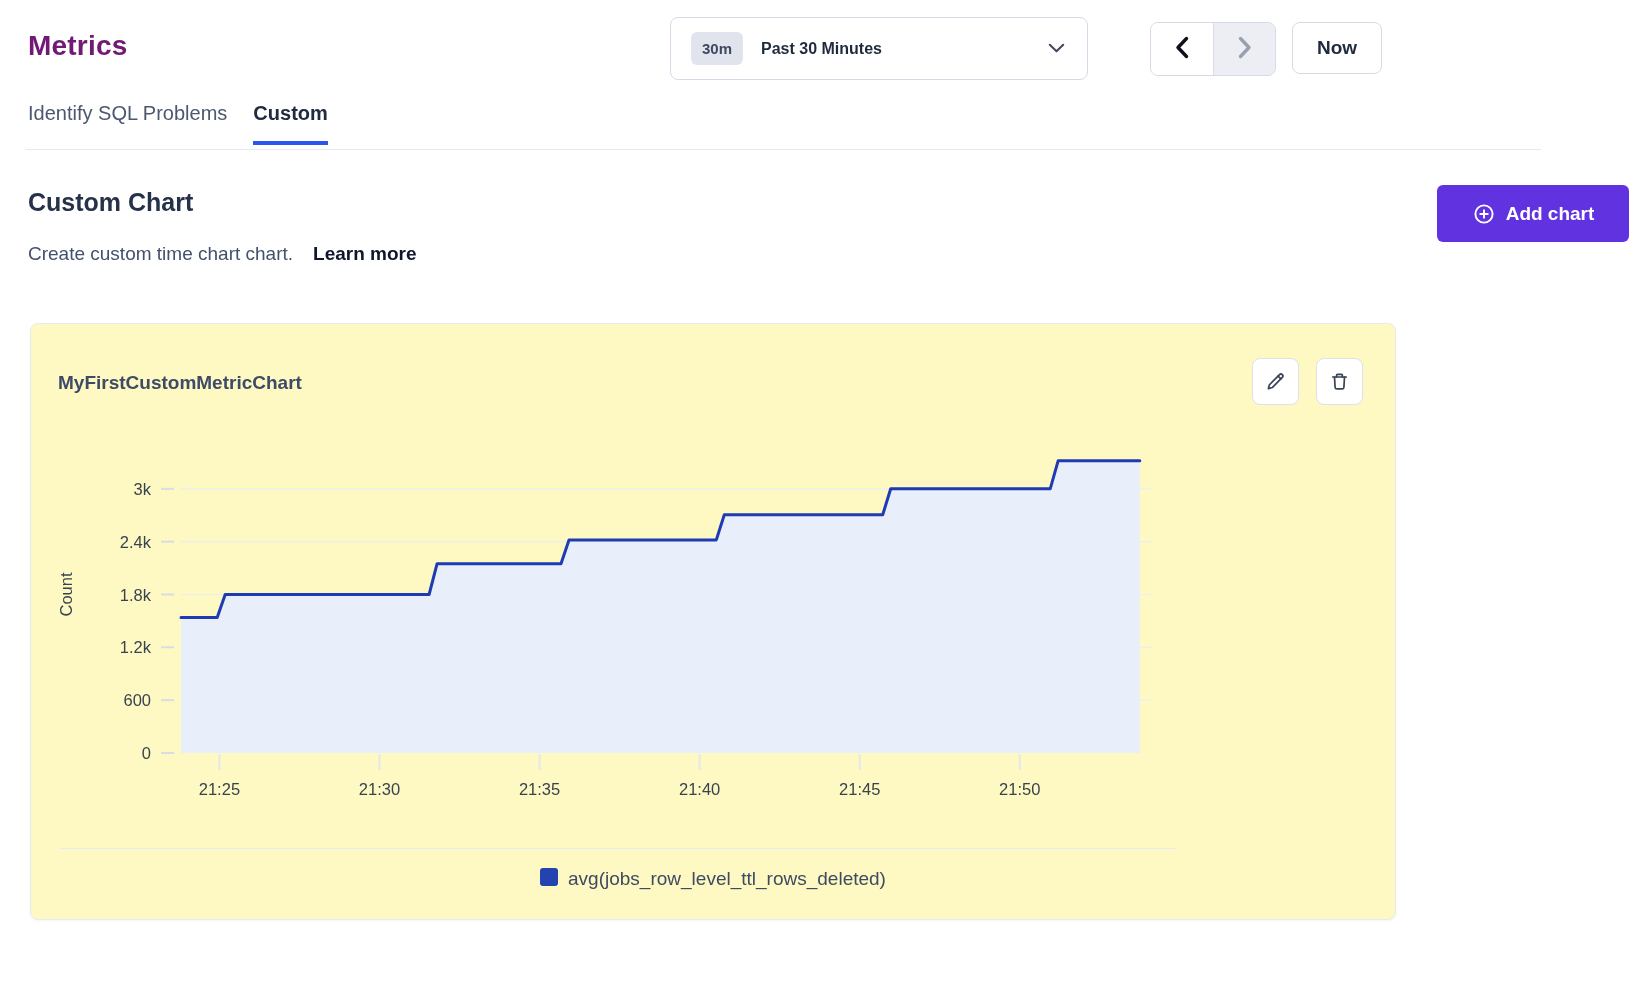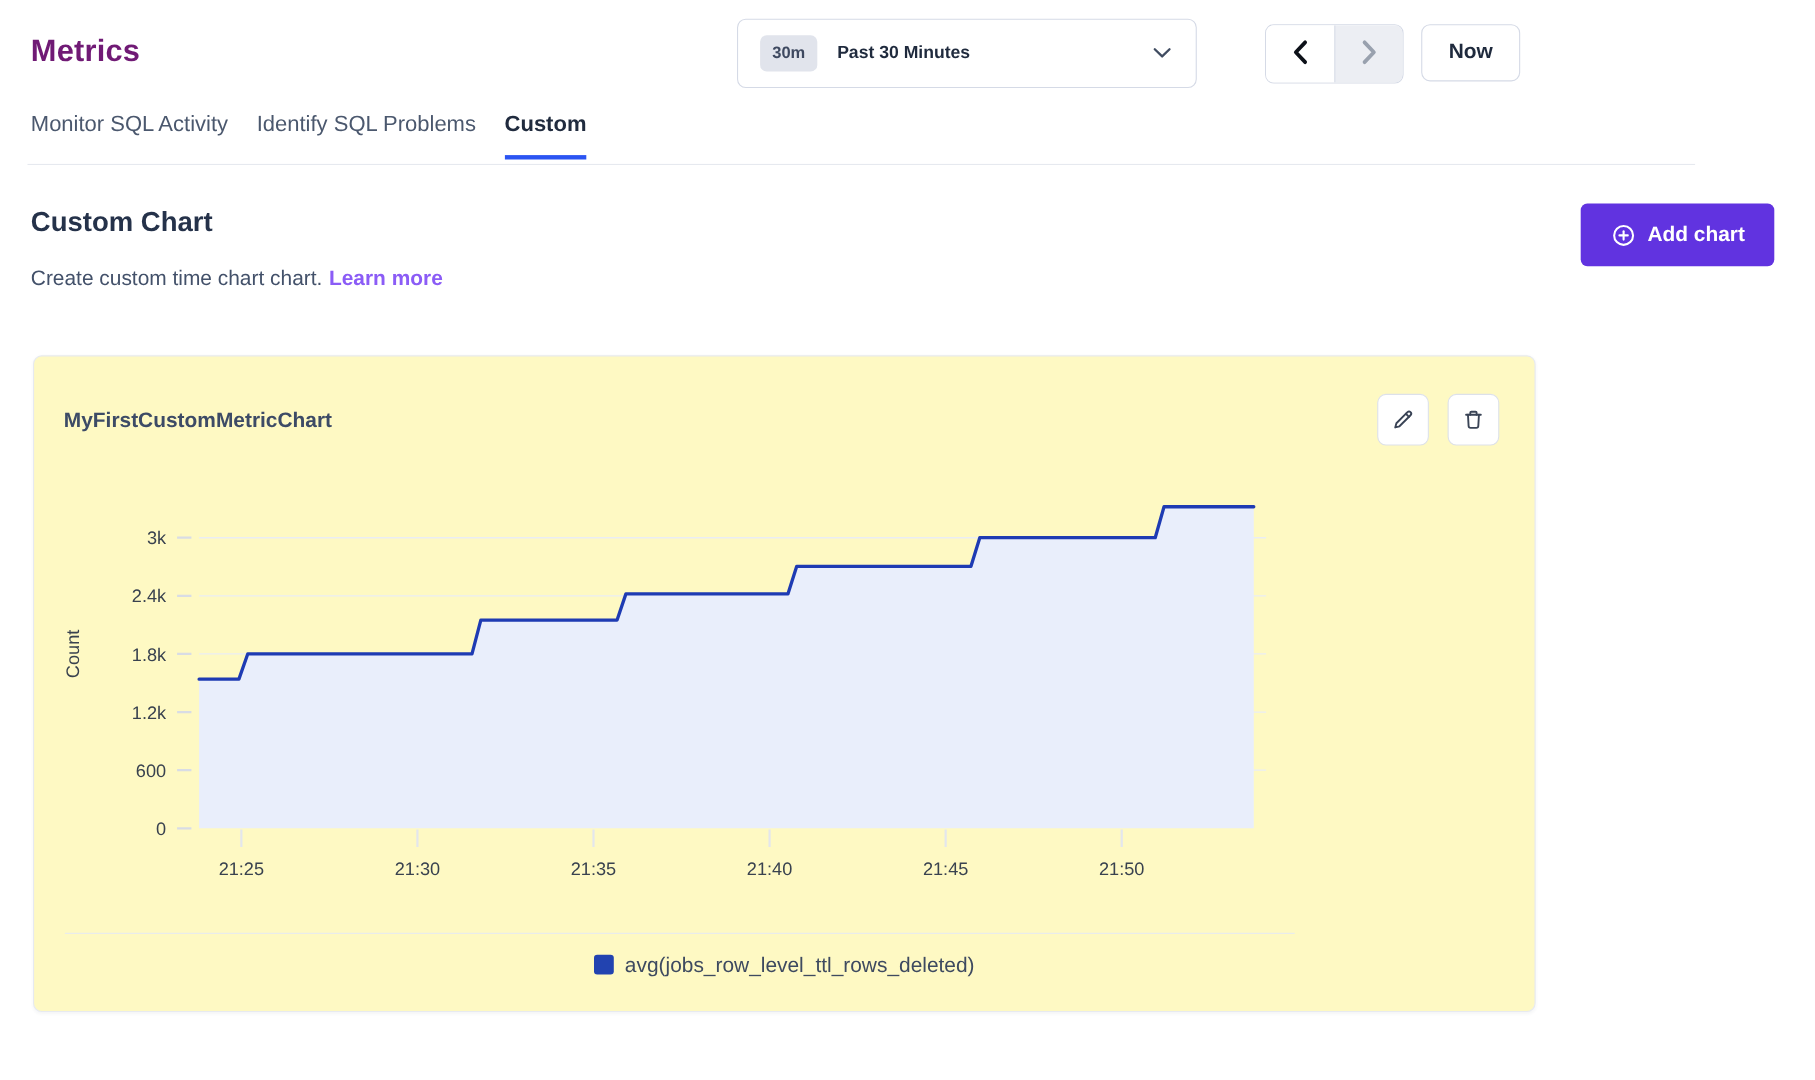--- a/index.html
+++ b/index.html
@@ -29,23 +29,23 @@
 
   
   .tabs { position:absolute; left:28px; top:102px; display:flex; gap:26px; }
   .tab { font-size:20px; color:#4b586e; padding-bottom:16px; cursor:pointer; border-bottom:4px solid transparent; }
   .tab.active { color:#202b3e; font-weight:600; border-bottom-color:#2b54f2; }
   .tabs-divider { position:absolute; left:25px; top:149px; width:1516px; height:1px; background:#e6e9ef; }
 
   
   .section-title { position:absolute; left:28px; top:188px; font-size:25px; font-weight:700; color:#25324a; }
   .section-desc { position:absolute; left:28px; top:243px; font-size:19px; color:#43516a; }
-  .learn-more { color:#8b5cf6; font-weight:600; text-decoration:none; margin-left:6px; cursor:pointer; }
+  .learn-more { color:#0f172a; font-weight:600; text-decoration:none; margin-left:20px; cursor:pointer; }
 
-  .add-chart-btn { position:absolute; left:1437px; top:185px; width:176px; height:57px; background:#6133e0;
+  .add-chart-btn { position:absolute; left:1437px; top:185px; width:192px; height:57px; background:#6133e0;
     border:none; border-radius:6px; color:#fff; font-size:19px; font-weight:700; font-family:"Liberation Sans",sans-serif;
     display:flex; align-items:center; justify-content:center; gap:10px; cursor:pointer; }
 
   
   .chart-card { position:absolute; left:30px; top:323px; width:1366px; height:597px; background:#fef9c3;
     border:1px solid #e7eaf0; border-radius:8px; box-shadow:0 1px 3px rgba(40,50,70,.05); }
   .card-title { position:absolute; left:27px; top:48px; font-size:19px; font-weight:700; color:#3d4b66; }
   .icon-btn { position:absolute; top:34px; width:47px; height:47px; background:#fff; border:1px solid #dde1ea;
     border-radius:8px; display:flex; align-items:center; justify-content:center; cursor:pointer; }
   .icon-btn.edit { right:96px; }
@@ -89,21 +89,20 @@
         <svg width="17" height="23" viewBox="0 0 17 23">
             <polyline points="4.5,2.5 13,11.5 4.5,20.5" fill="none" stroke="#99a1ae" stroke-width="3.4" stroke-linecap="round" stroke-linejoin="round"></polyline>
           </svg>
       </span>
     </button>
   </div>
 
   <button class="now-btn">Now</button>
 
   <nav class="tabs">
-    <div class="tab">Monitor SQL Activity</div>
     <div class="tab">Identify SQL Problems</div>
     <div class="tab active">Custom</div>
   </nav>
   <div class="tabs-divider"></div>
 
   <h2 class="section-title">Custom Chart</h2>
   <p class="section-desc"><span>Create custom time chart chart.</span><a class="learn-more">Learn more</a></p>
 
   <button class="add-chart-btn">
     <span style="display:flex;">

